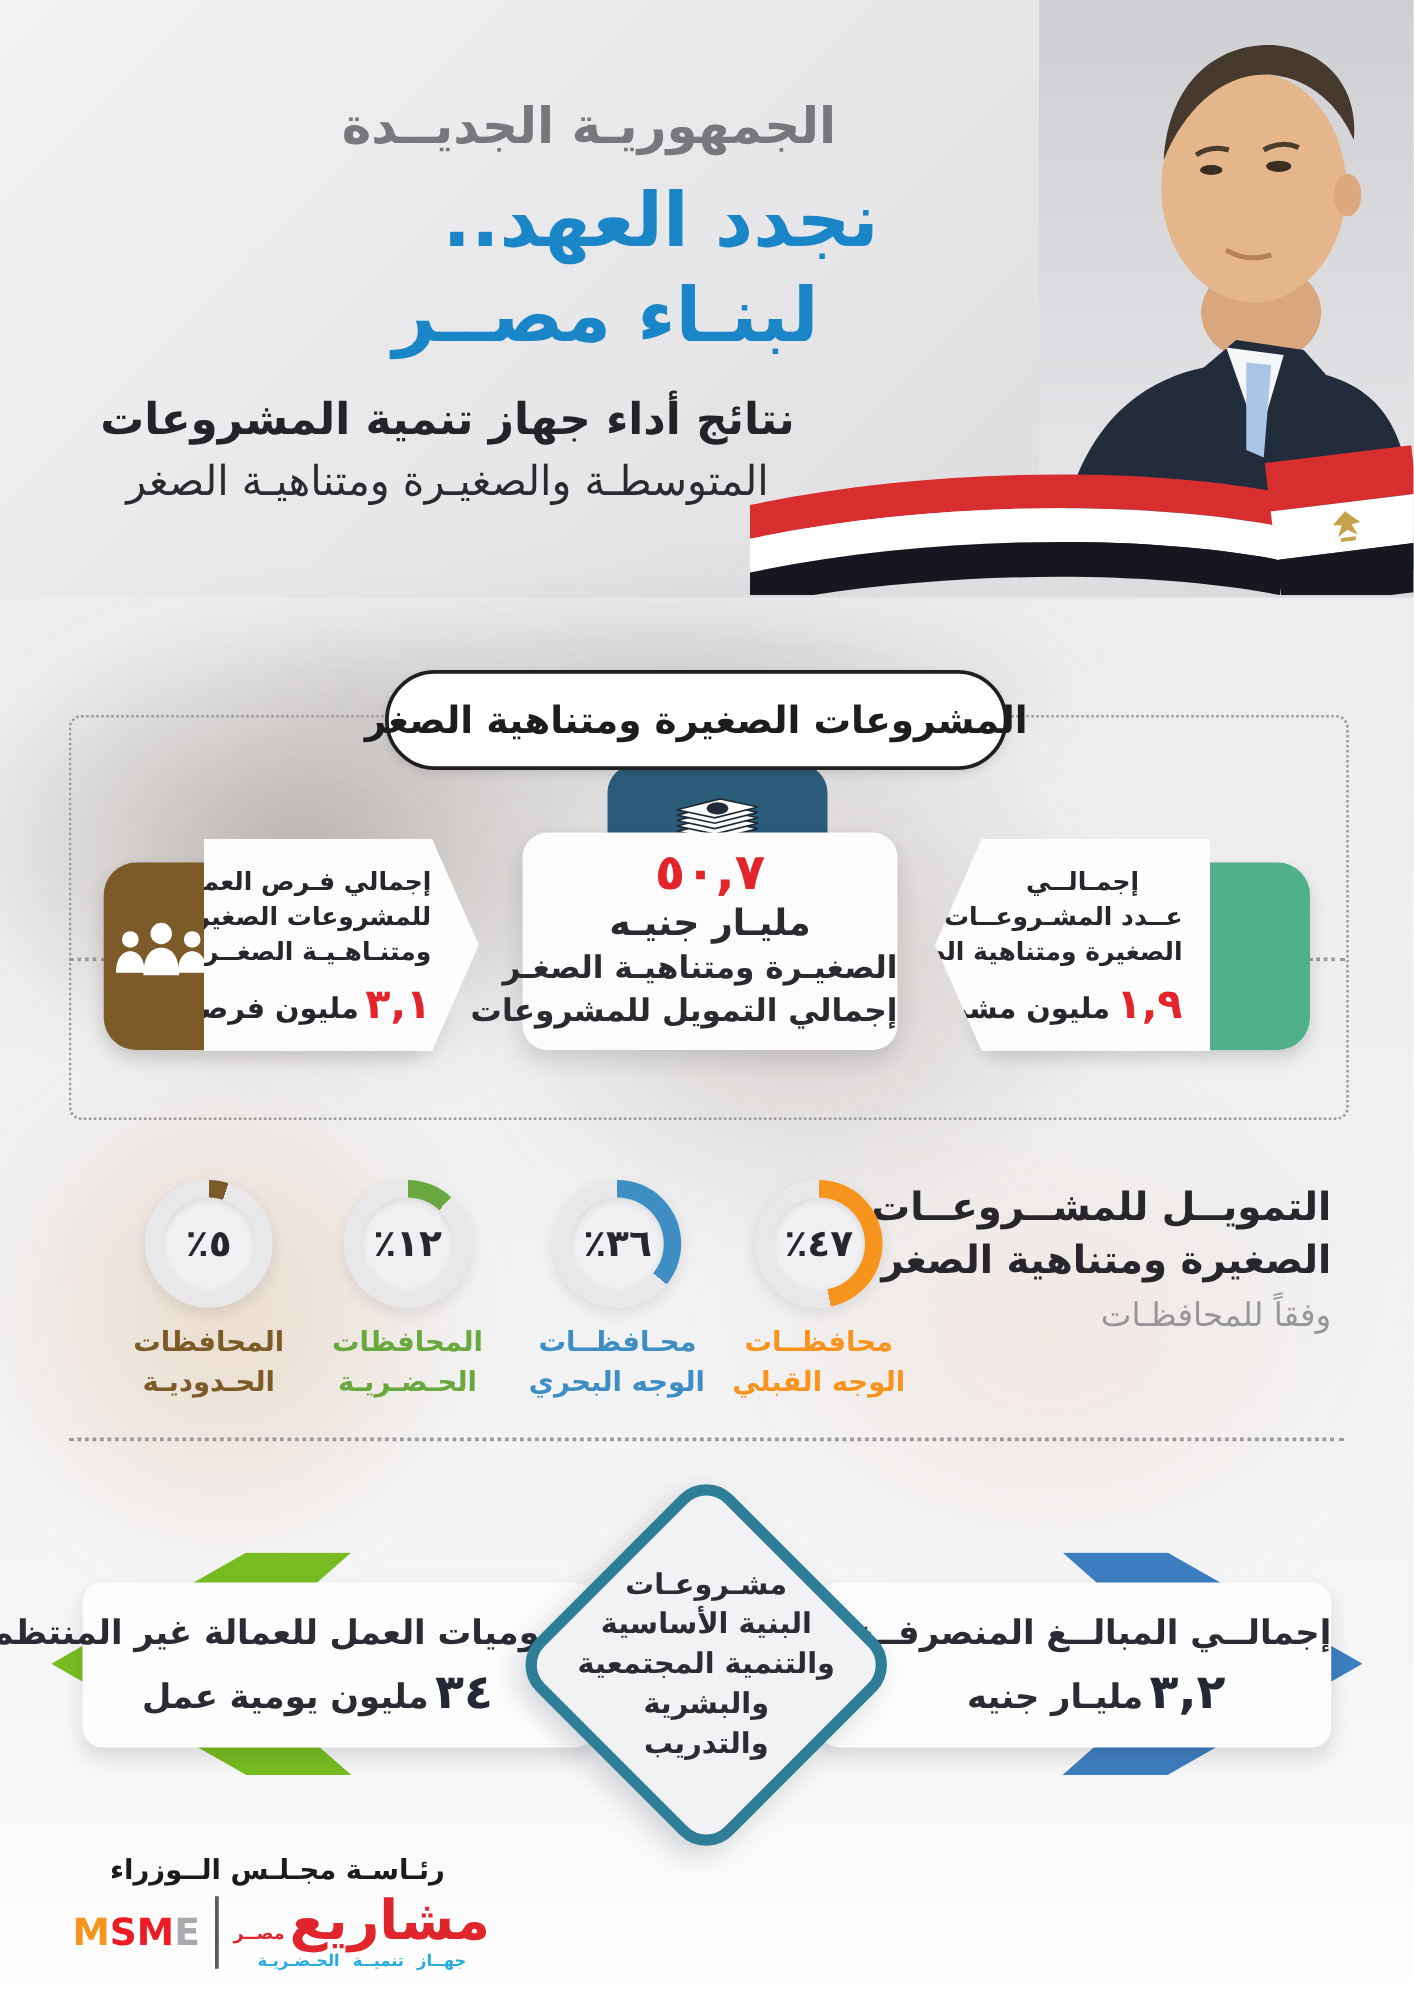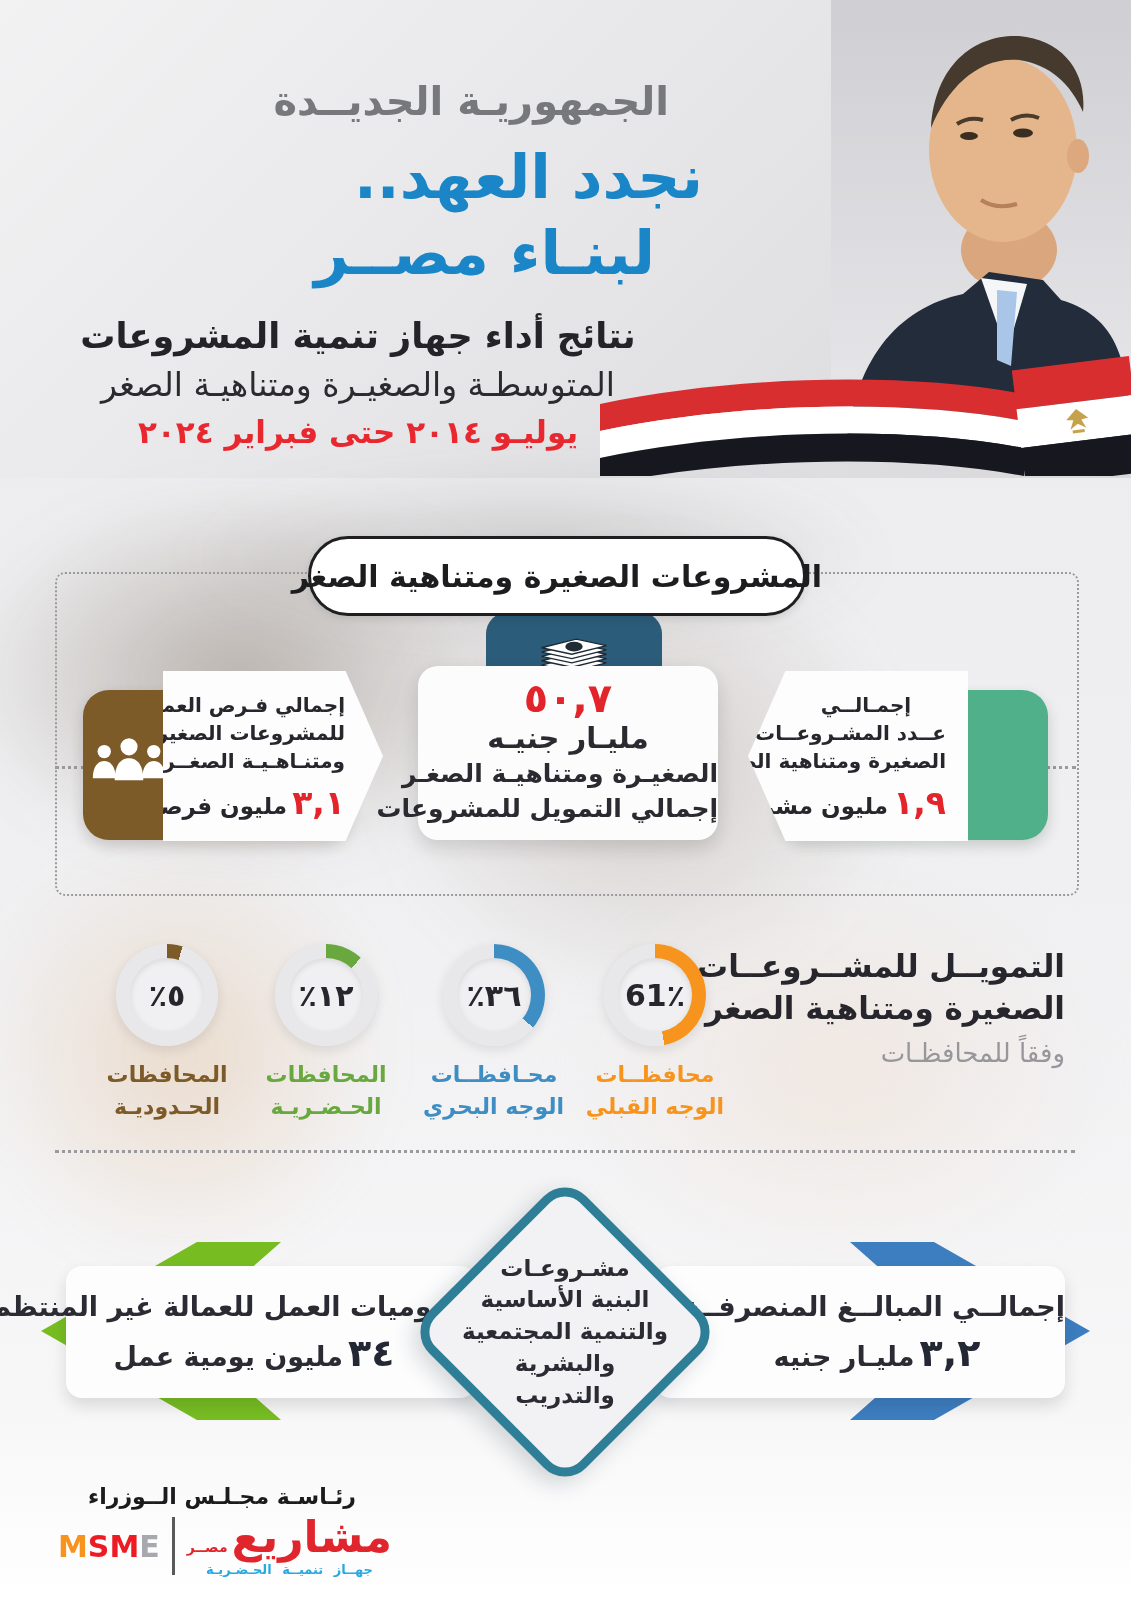--- a/index.html
+++ b/index.html
@@ -147,21 +147,20 @@
       </g>
     </svg>
   </div>
 
   <div class="abs kicker nowrap">الجمهوريـة الجديــدة</div>
   <div class="abs headline1 nowrap">نجدد العهد..</div>
   <div class="abs headline2 nowrap">لبنـاء مصــر</div>
   <div class="abs subblock">
     <div class="results-title nowrap">نتائج أداء جهاز تنمية المشروعات</div>
     <div class="results-sub nowrap">المتوسطـة والصغيـرة ومتناهيـة الصغر</div>
-    <div class="period nowrap">يوليـو ٢٠١٤ حتى فبراير ٢٠٢٤</div>
   </div>
 
   <div class="blob b1"></div>
   <div class="blob b2"></div>
   <div class="blob b3"></div>
   <div class="blob b4"></div>
   <div class="blob b5"></div>
 
   <div class="abs dashed-frame"></div>
   <div class="abs section-pill nowrap">المشروعات الصغيرة ومتناهية الصغر</div>
@@ -240,21 +239,21 @@
 
   <div class="abs gov-heading">
     <div class="gov-h1 nowrap">التمويــل للمشــروعــات</div>
     <div class="gov-h2 nowrap">الصغيرة ومتناهية الصغر</div>
     <div class="gov-sub nowrap">وفقاً للمحافظـات</div>
   </div>
 
   <div class="donut d1">
     <div class="ring" style="background: conic-gradient(rgb(247, 148, 29) 0deg, rgb(247, 148, 29) 47%, rgb(232, 232, 234) 47%, rgb(232, 232, 234) 100%);">
       <div class="hole">
-        <span class="pct">61٪</span>
+        <span class="pct">٤٧٪</span>
       </div>
     </div>
     <div class="donut-label" style="color: rgb(247, 148, 29);">
       <div class="nowrap">محافظــات</div>
       <div class="nowrap">الوجه القبلي</div>
     </div>
   </div>
 
   <div class="donut d2">
     <div class="ring" style="background: conic-gradient(rgb(62, 142, 196) 0deg, rgb(62, 142, 196) 36%, rgb(232, 232, 234) 36%, rgb(232, 232, 234) 100%);">

